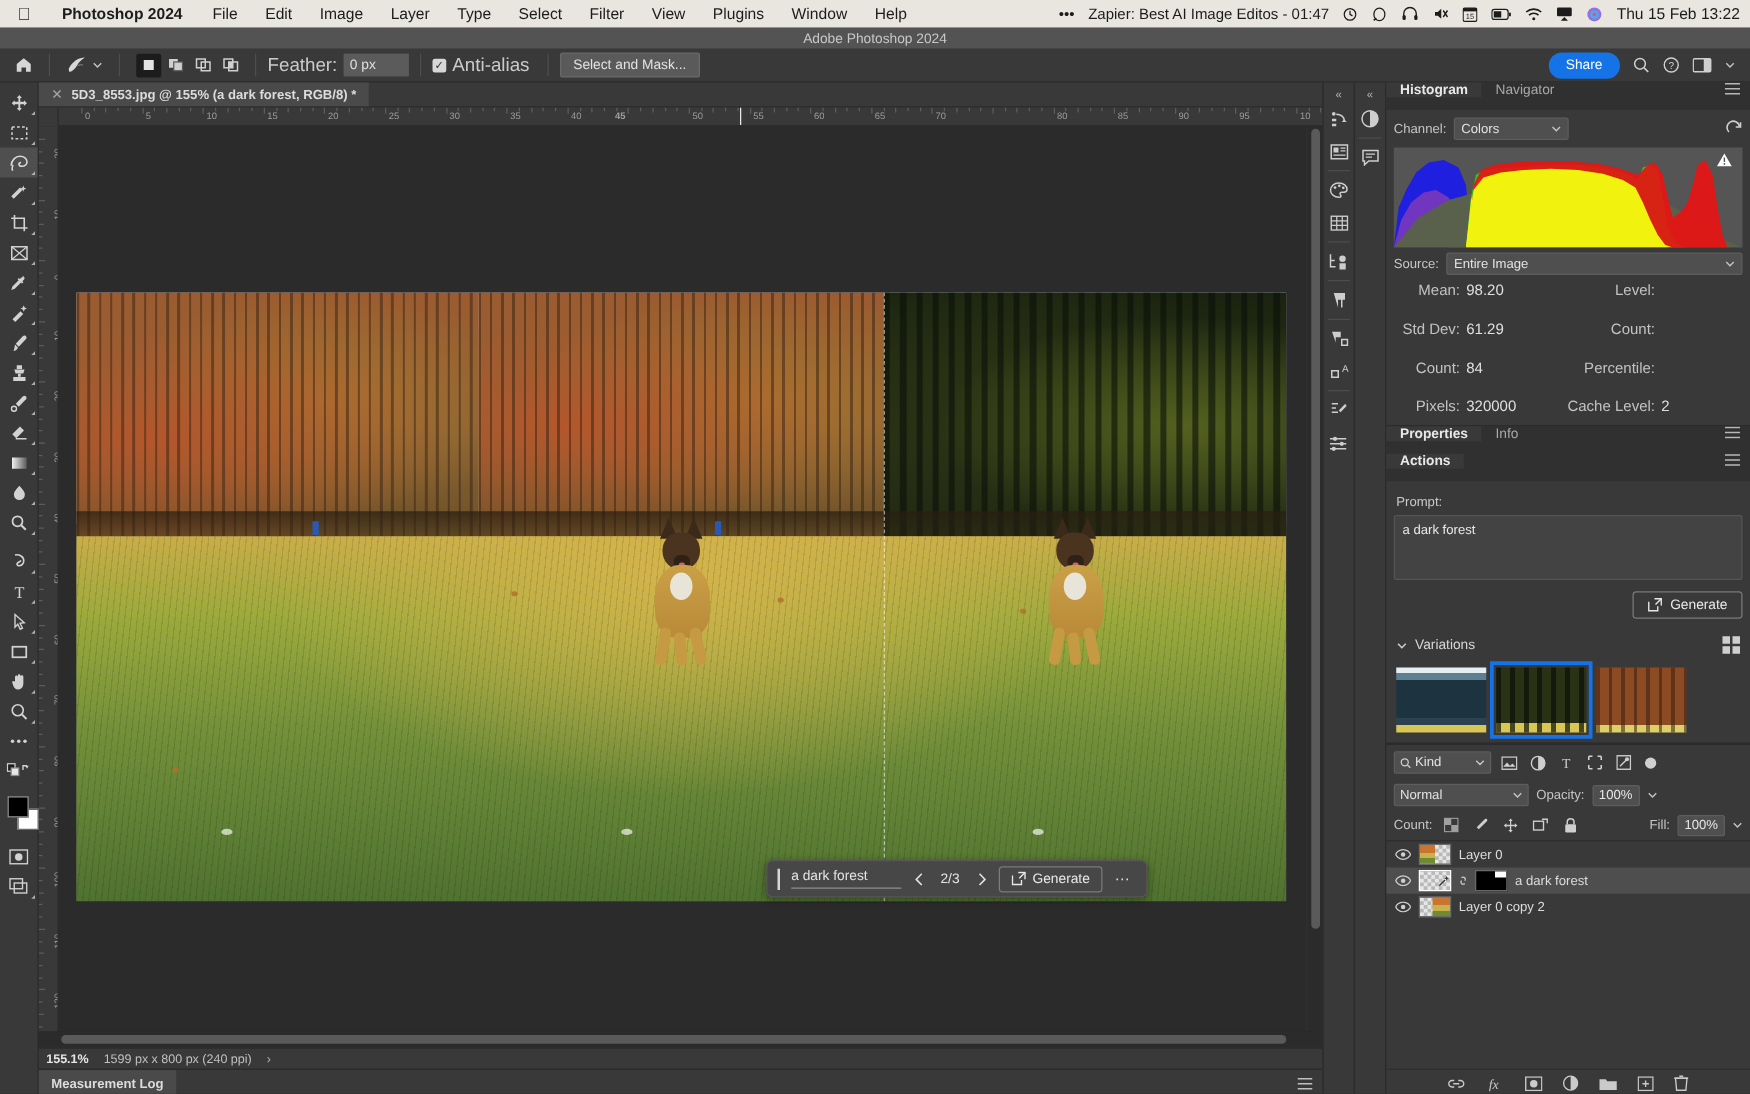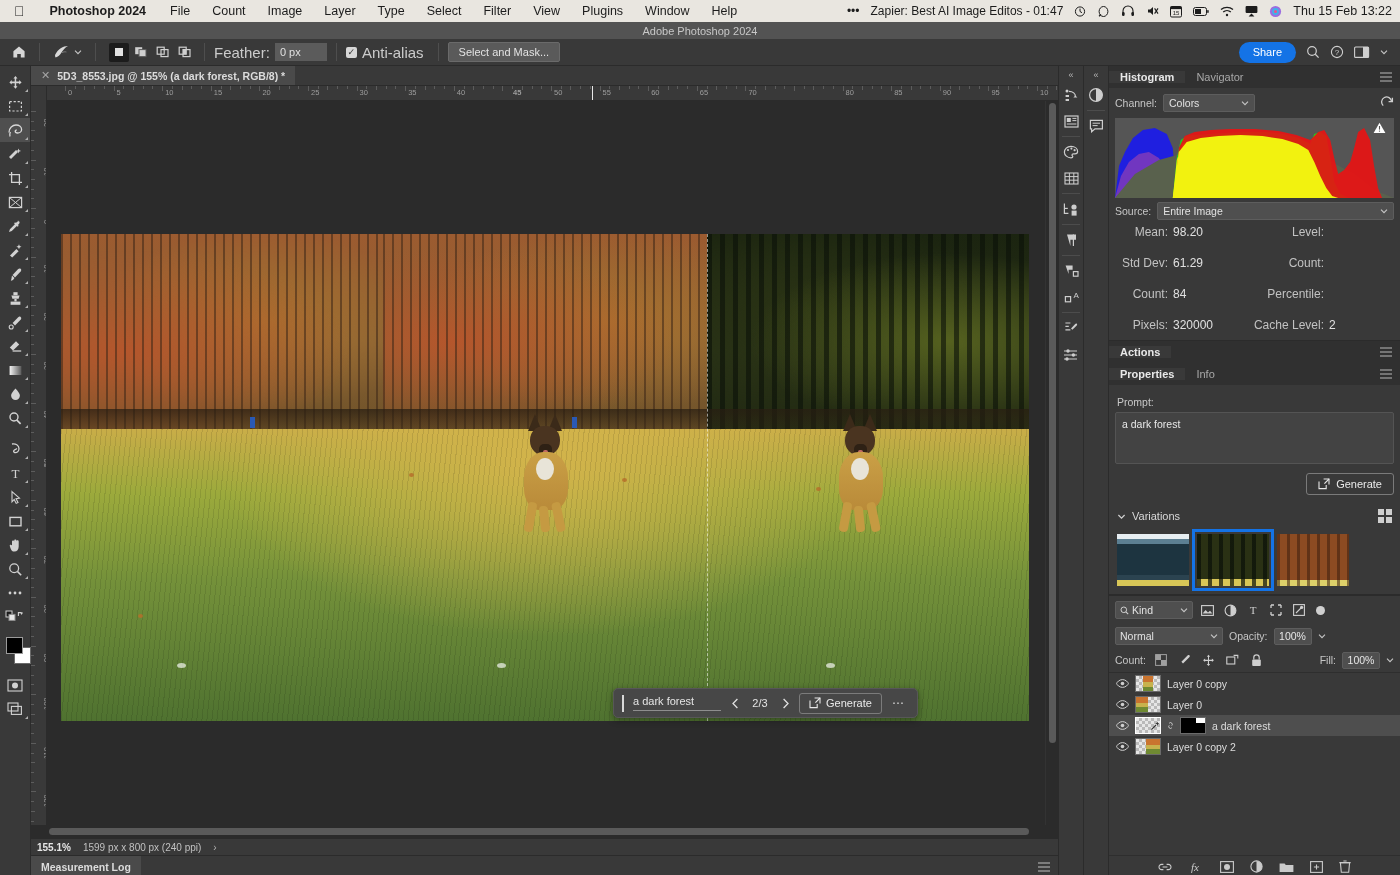--- a/index.html
+++ b/index.html
@@ -273,21 +273,21 @@
   }
   .dock-collapse { height: 14px; display: flex; align-items: center; color: #b5b5b5; font-size: 9px; }
   .dock-ic {
     width: 24px; height: 26px; display: flex; align-items: center;
     justify-content: center; color: #cdcdcd;
   }
   .dock-sep { width: 18px; height: 1px; background: #4c4c4c; margin: 2px 0; }
   
   .rightpanels { width: 292px; background: #393939; display: flex; flex-direction: column; border-left: 1px solid #2b2b2b; }
   .panel-tabs {
-    height: 22px; background: #303030; display: flex; align-items: center;
+    height: 22px; background: #303030; display: flex; align-items: flex-start;
     position: relative;
   }
   .ptab {
     display: flex; align-items: center; padding: 0 11px; font-size: 11px;
     color: #a8a8a8;
   }
   .ptab.active { background: #393939; color: #e8e8e8; font-weight: bold; }
   .pmenu { margin-left: auto; display: flex; align-items: center; padding: 0 8px; color: #b7b7b7; }
   .panel-inner { padding: 6px 6px 8px 6px; }
   .row { display: flex; align-items: center; gap: 6px; }
@@ -387,21 +387,21 @@
   svg { display: block; }
 </style>
 </head>
 <body>
 
 <div class="mac-menubar">
   <div class="mac-left">
     <span class="apple-logo"></span>
     <span class="mac-app-name">Photoshop 2024</span>
     <span class="mac-menu-item">File</span>
-    <span class="mac-menu-item">Count</span>
+    <span class="mac-menu-item">Edit</span>
     <span class="mac-menu-item">Image</span>
     <span class="mac-menu-item">Layer</span>
     <span class="mac-menu-item">Type</span>
     <span class="mac-menu-item">Select</span>
     <span class="mac-menu-item">Filter</span>
     <span class="mac-menu-item">View</span>
     <span class="mac-menu-item">Plugins</span>
     <span class="mac-menu-item">Window</span>
     <span class="mac-menu-item">Help</span>
   </div>
@@ -796,21 +796,21 @@
           <span class="rtick" style="left: 367.92px; top: 0px; width: 1px; height: 3px;"></span>
           <span class="rtick" style="left: 377.64px; top: 0px; width: 1px; height: 4px;"></span>
           <span class="rtick" style="left: 387.36px; top: 0px; width: 1px; height: 3px;"></span>
           <span class="rtick" style="left: 397.08px; top: 0px; width: 1px; height: 3px;"></span>
           <span class="rt" style="left: 409.8px; top: 2px;">40</span>
           <span class="rtick" style="left: 406.8px; top: 0px; width: 1px; height: 5px;"></span>
           <span class="rtick" style="left: 416.52px; top: 0px; width: 1px; height: 3px;"></span>
           <span class="rtick" style="left: 426.24px; top: 0px; width: 1px; height: 4px;"></span>
           <span class="rtick" style="left: 435.96px; top: 0px; width: 1px; height: 3px;"></span>
           <span class="rtick" style="left: 445.68px; top: 0px; width: 1px; height: 3px;"></span>
-          <span class="rt" style="left: 466px; top: 2px; font-weight: bold;">45</span>
+          <span class="rt" style="left: 445px; top: 2px; font-weight: bold;">45</span>
           <span class="rtick" style="left: 455.4px; top: 0px; width: 1px; height: 5px;"></span>
           <span class="rtick" style="left: 465.12px; top: 0px; width: 1px; height: 3px;"></span>
           <span class="rtick" style="left: 474.84px; top: 0px; width: 1px; height: 4px;"></span>
           <span class="rtick" style="left: 484.56px; top: 0px; width: 1px; height: 3px;"></span>
           <span class="rtick" style="left: 494.28px; top: 0px; width: 1px; height: 3px;"></span>
           <span class="rt" style="left: 507px; top: 2px;">50</span>
           <span class="rtick" style="left: 504px; top: 0px; width: 1px; height: 5px;"></span>
           <span class="rtick" style="left: 513.72px; top: 0px; width: 1px; height: 3px;"></span>
           <span class="rtick" style="left: 523.44px; top: 0px; width: 1px; height: 4px;"></span>
           <span class="rtick" style="left: 533.16px; top: 0px; width: 1px; height: 3px;"></span>
@@ -1237,31 +1237,31 @@
         <span class="k">Pixels:</span>
         <span class="v">320000</span>
         <span class="k">Cache Level:</span>
         <span class="v">2</span>
       </div>
     </div>
 
     <div class="panel-divider"></div>
 
     <div class="panel-tabs">
-      <div class="ptab active">Actions</div>
+      <div class="ptab active">Properties</div>
+      <div class="ptab">Info</div>
       <div class="pmenu">
         <svg width="12" height="10" viewBox="0 0 12 10">
             <path d="M0 1h12M0 5h12M0 9h12" stroke="#b7b7b7" stroke-width="1.2"></path>
           </svg>
       </div>
     </div>
 
     <div class="panel-tabs">
-      <div class="ptab active">Properties</div>
-      <div class="ptab">Info</div>
+      <div class="ptab active">Actions</div>
       <div class="pmenu">
         <svg width="12" height="10" viewBox="0 0 12 10">
             <path d="M0 1h12M0 5h12M0 9h12" stroke="#b7b7b7" stroke-width="1.2"></path>
           </svg>
       </div>
     </div>
     <div class="panel-inner">
       <div class="prompt-label">Prompt:</div>
       <div class="prompt-box">a dark forest</div>
       <div class="gen-btn-row">
@@ -1390,32 +1390,20 @@
             </svg>
         </span>
         <span class="lbl" style="margin-left:auto">Fill:</span>
         <div class="num-field">100%</div>
         <svg width="8" height="8" viewBox="0 0 8 8">
             <path d="M1 2.6L4 5.6 7 2.6" stroke="#c6c6c6" stroke-width="1.1" fill="none"></path>
           </svg>
       </div>
 
       <div class="layers-list">
-        <div class="layer-row">
-          <span class="eye">
-            <svg width="13" height="9" viewBox="0 0 13 9">
-                <path d="M6.5 0.6c3.2 0 5.6 2.6 5.9 3.9-.3 1.3-2.7 3.9-5.9 3.9S.9 5.8.6 4.5C.9 3.2 3.3.6 6.5.6z" fill="none" stroke="#cfcfcf" stroke-width="1"></path>
-                <circle cx="6.5" cy="4.5" r="1.8" fill="#cfcfcf"></circle>
-              </svg>
-          </span>
-          <span class="thumb">
-            <span class="mini" style="background:linear-gradient(180deg,#c9742f 0 42%,#c7b24d 42% 70%,#6f8a32 70% 100%);left:28%;right:28%"></span>
-          </span>
-          <span class="layer-name">Layer 0 copy</span>
-        </div>
         <div class="layer-row">
           <span class="eye">
             <svg width="13" height="9" viewBox="0 0 13 9">
                 <path d="M6.5 0.6c3.2 0 5.6 2.6 5.9 3.9-.3 1.3-2.7 3.9-5.9 3.9S.9 5.8.6 4.5C.9 3.2 3.3.6 6.5.6z" fill="none" stroke="#cfcfcf" stroke-width="1"></path>
                 <circle cx="6.5" cy="4.5" r="1.8" fill="#cfcfcf"></circle>
               </svg>
           </span>
           <span class="thumb">
             <span class="mini" style="background:linear-gradient(180deg,#c9742f 0 42%,#c7b24d 42% 70%,#6f8a32 70% 100%);right:50%"></span>
           </span>

